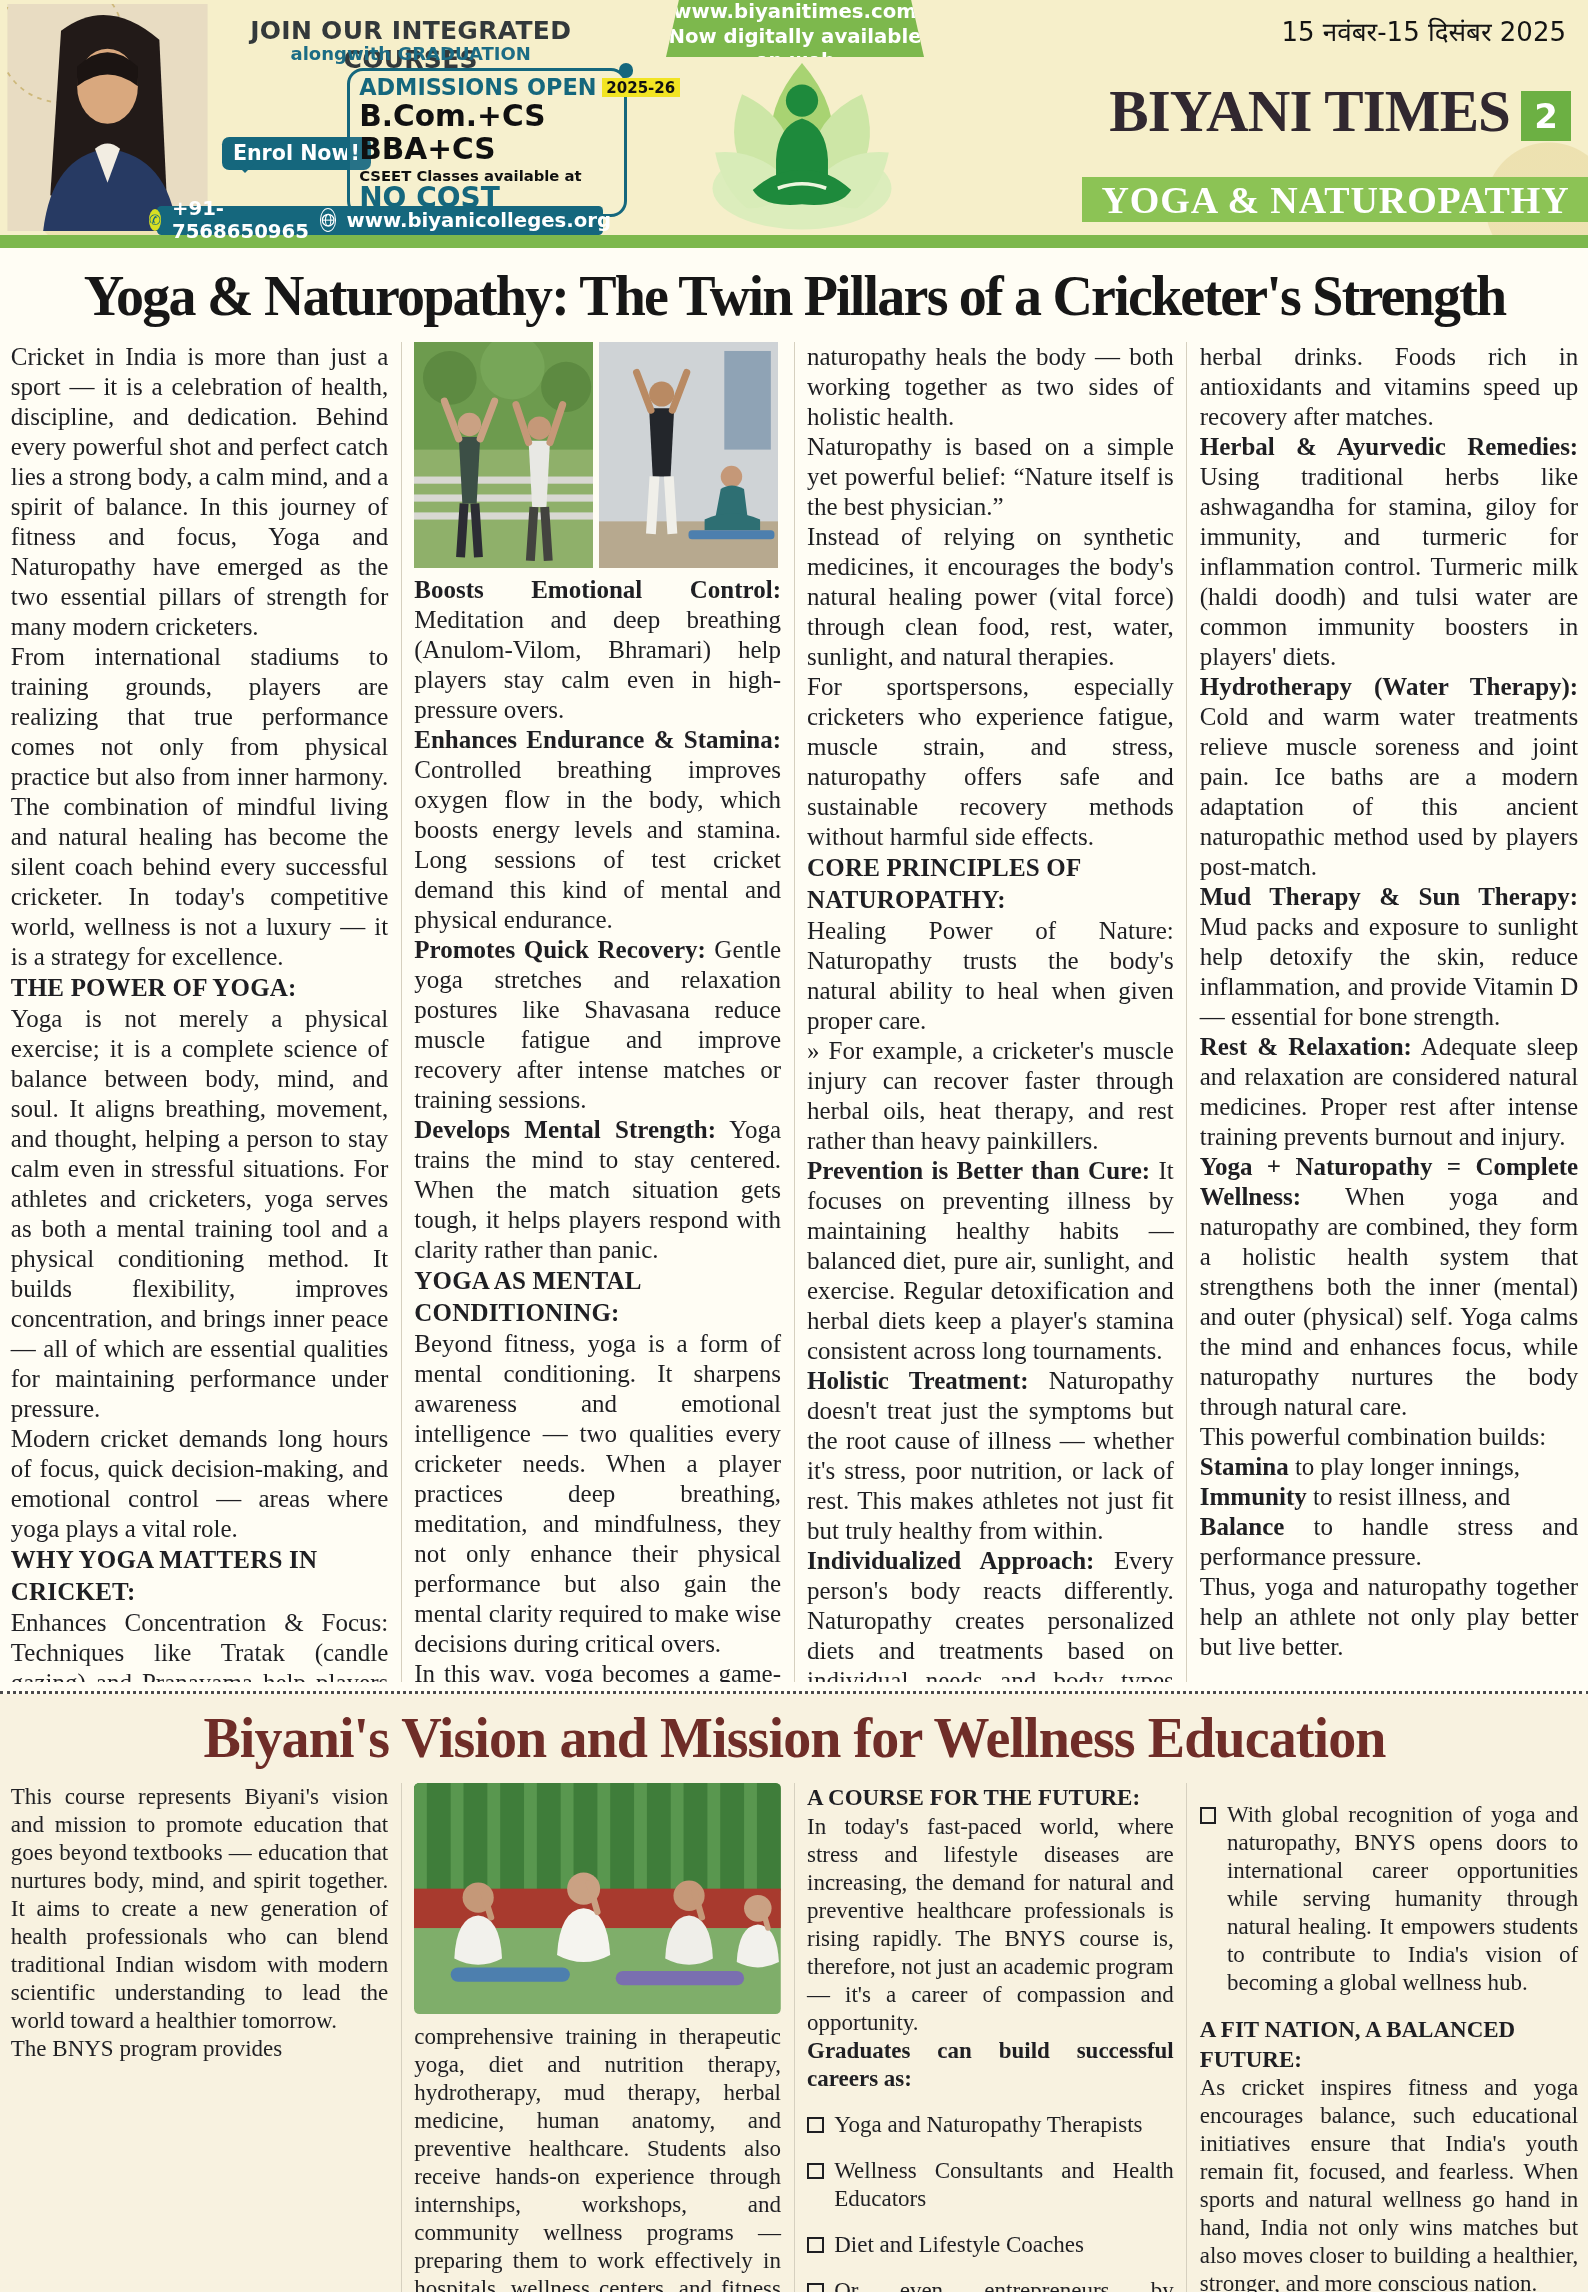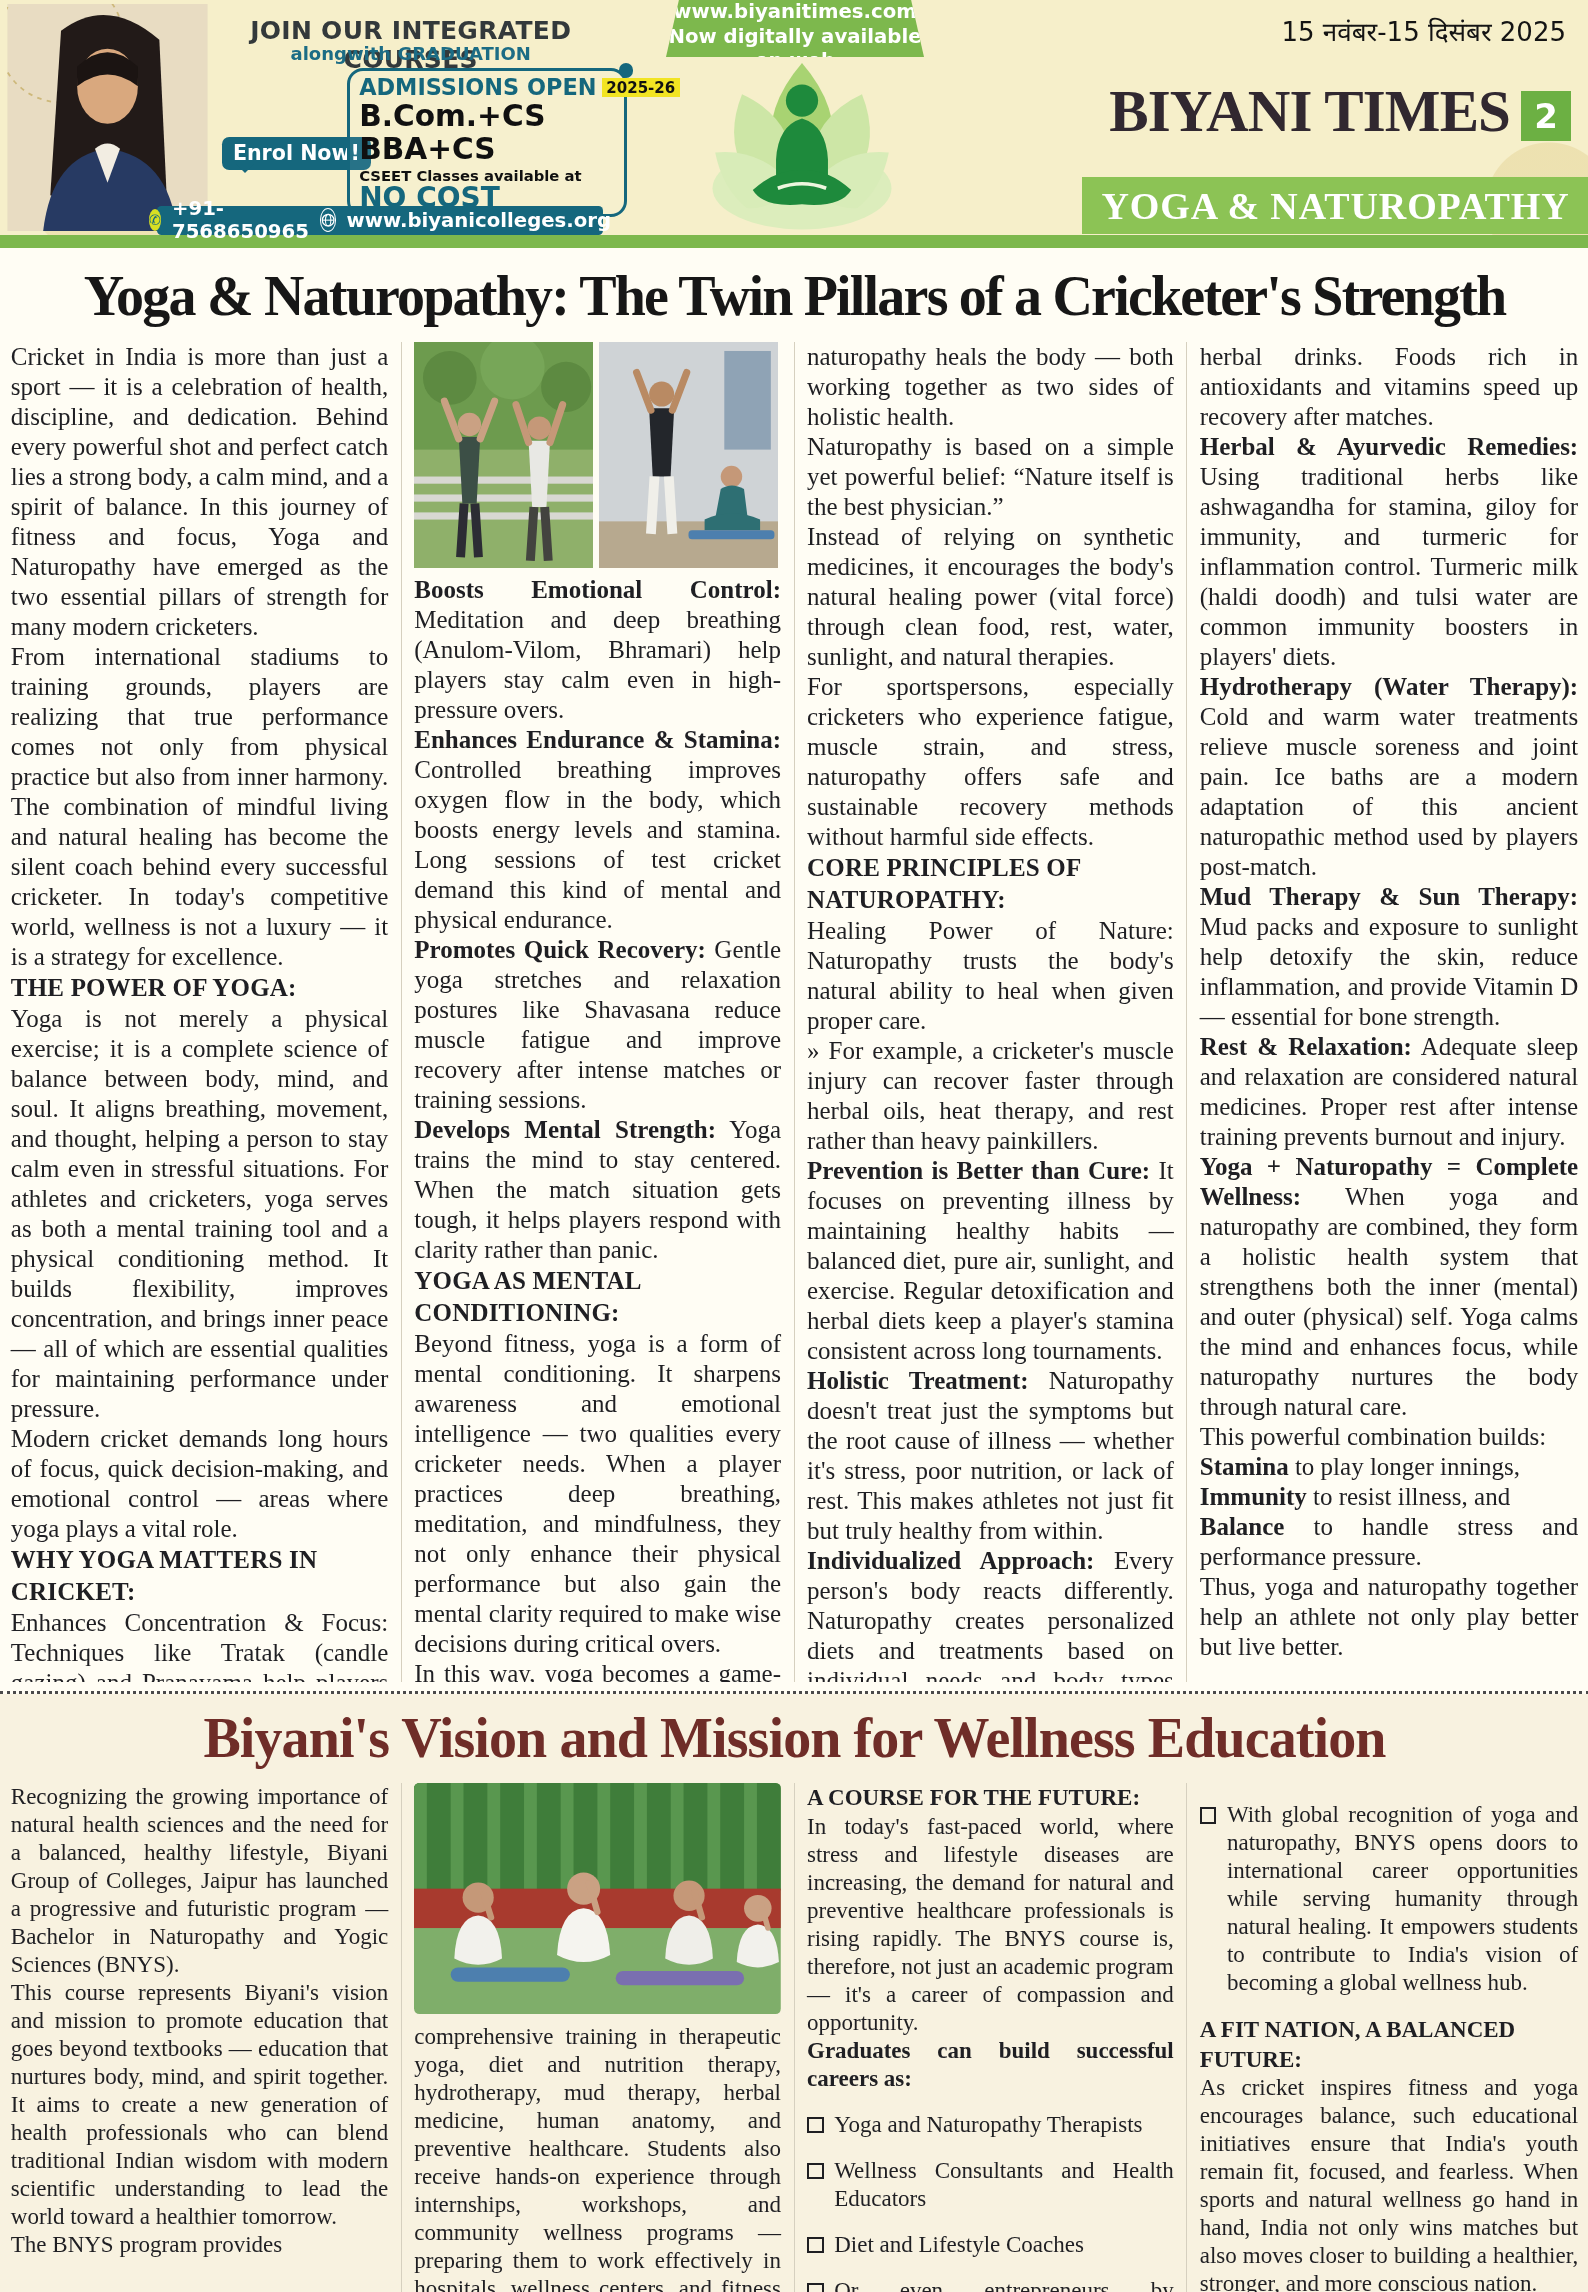--- a/index.html
+++ b/index.html
@@ -39,21 +39,21 @@
   .badge{position:absolute;left:666px;top:0;width:258px;height:57px;background:#7db84d;
          clip-path:polygon(5% 0,95% 0,100% 100%,0 100%);
          display:flex;flex-direction:column;align-items:center;
          font-family:"DejaVu Sans",sans-serif;font-weight:bold;color:#fff;font-size:19.7px;line-height:1.25;text-align:center;}
   .lotus{position:absolute;left:706px;top:54px;width:192px;height:179px;}
 
   .date{position:absolute;right:23px;top:12.5px;font-family:"DejaVu Sans",sans-serif;font-size:26px;color:#141414;}
   .masthead{position:absolute;right:79px;top:77px;font-size:59px;font-weight:bold;color:#312830;letter-spacing:-0.9px;white-space:nowrap;}
   .pagebox{position:absolute;right:18px;top:91px;width:50px;height:50px;background:#6cb043;color:#fff;
            display:flex;align-items:center;justify-content:center;font-family:"DejaVu Sans",sans-serif;font-weight:bold;font-size:34px;}
-  .section-bar{position:absolute;right:0;top:177px;width:507px;height:57px;background:#8cc355;
+  .section-bar{position:absolute;right:0;top:177px;width:507px;height:45px;background:#8cc355;
                display:flex;align-items:center;justify-content:center;color:#fff;
                font-weight:bold;font-size:38px;letter-spacing:0.9px;}
 
   
   .a1{padding:12.5px 9px 0 9px;}
   .headline1{text-align:center;font-weight:bold;font-size:56px;letter-spacing:-1.8px;color:#171717;margin:3.6px 0 14.3px 0;white-space:nowrap;}
   .cols{display:grid;grid-template-columns:repeat(4,1fr);}
   .col{padding:0 12.5px;overflow:hidden;}
   .col:first-child{padding-left:1.8px;} .col:last-child{padding-right:1.8px;}
   .col:not(:last-child){border-right:0.9px solid #d6d0bf;}
@@ -235,21 +235,20 @@
       </div>
     </div>
   </div>
 
   <div class="divider"></div>
 
   <div class="a2">
     <div class="headline2">Biyani's Vision and Mission for Wellness Education</div>
     <div class="cols">
       <div class="col">
-          <p>Recognizing the growing importance of natural health sciences and the need for a balanced, healthy lifestyle, Biyani Group of Colleges, Jaipur has launched a progressive and futuristic program —Bachelor in Naturopathy and Yogic Sciences (BNYS).</p>
           <p>This course represents Biyani's vision and mission to promote education that goes beyond textbooks — education that nurtures body, mind, and spirit together. It aims to create a new generation of health professionals who can blend traditional Indian wisdom with modern scientific understanding to lead the world toward a healthier tomorrow.</p>
           <p>The BNYS program provides</p>
         </div>
       <div class="col">
         <div class="classphoto">
           <svg viewBox="0 0 400 258" preserveAspectRatio="none">
             <rect width="400" height="258" fill="#7fae6a"></rect>
             <rect width="400" height="120" fill="#3f7d3a"></rect>
             <rect x="0" width="14" height="120" fill="#59974f"></rect>
               <rect x="40" width="14" height="120" fill="#59974f"></rect>

